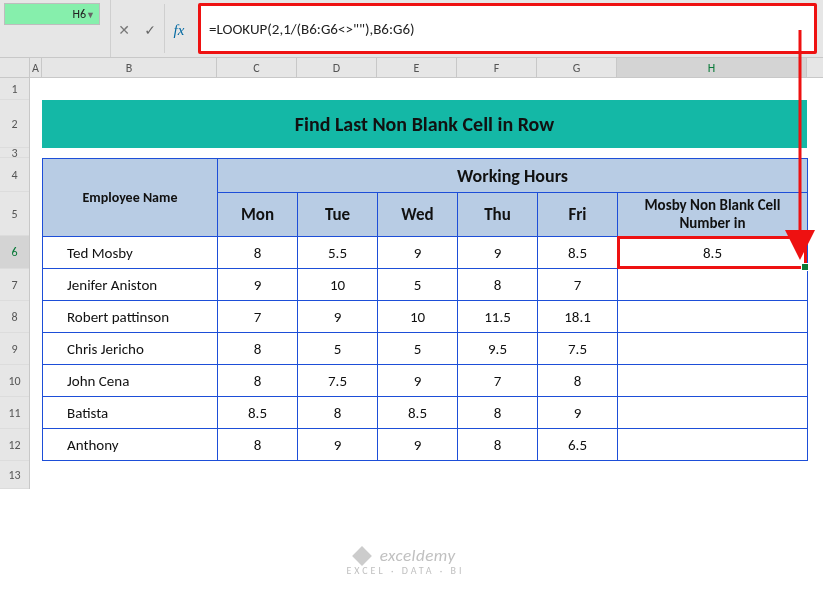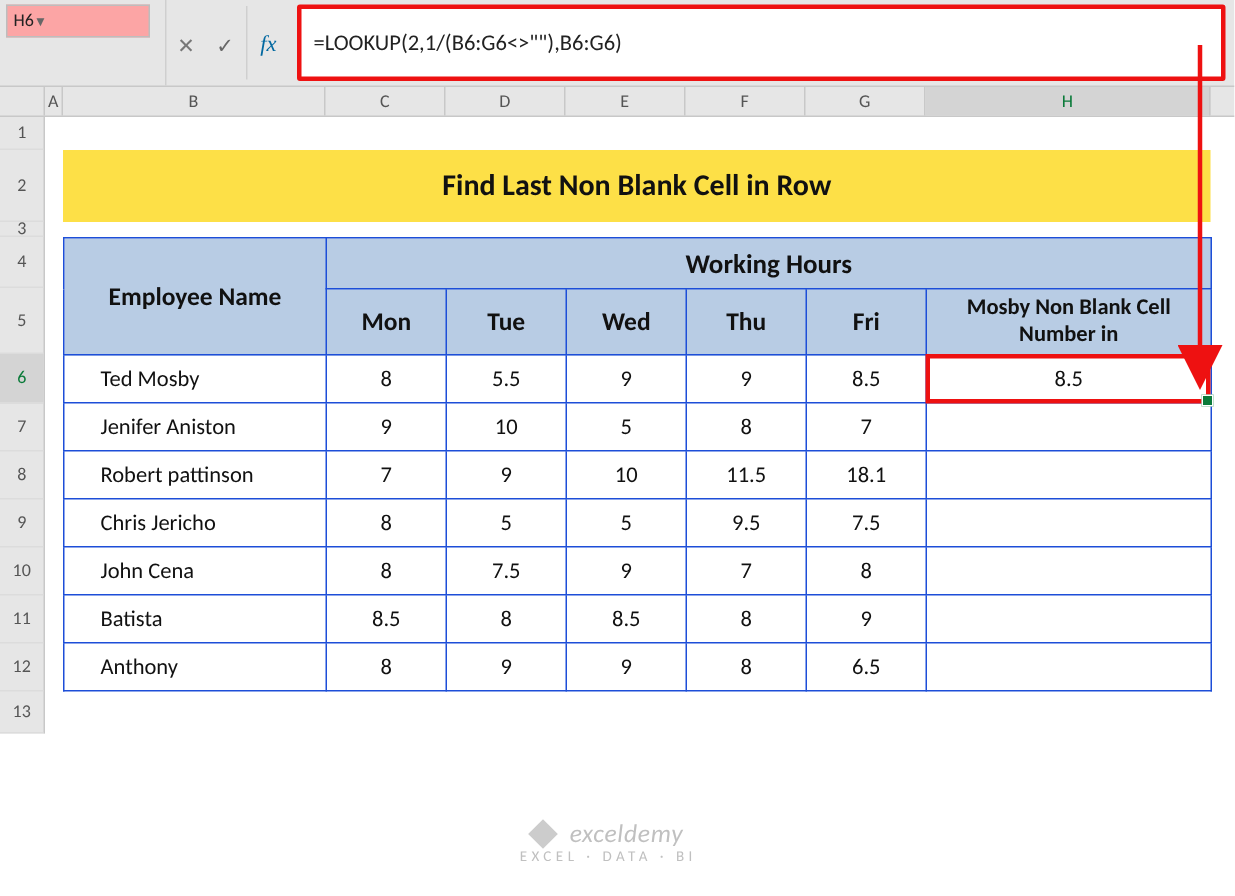--- a/index.html
+++ b/index.html
@@ -25,25 +25,25 @@
   .name-box {
     width: 110px;
     display: flex;
     align-items: flex-start;
     padding-top: 3px;
   }
   .name-box-inner {
     margin-left: 4px;
     width: 96px;
     height: 22px;
-    background: #fca5a5;
+    background: #86efac;
     border: 1px solid #bdbdbd;
     display: flex;
     align-items: center;
-    justify-content: flex-start;
+    justify-content: flex-end;
     padding: 0 4px;
     font-size: 12px;
   }
   .name-box-dd { color: #666; font-size: 9px; }
 
   .fx-group {
     display: flex;
     align-items: stretch;
     border-left: 1px solid #cfcfcf;
   }
@@ -138,21 +138,21 @@
     flex: 1;
   }
 
   
   .title-banner {
     position: absolute;
     left: 12px;
     top: 22px;
     width: 765px;
     height: 48px;
-    background: #fde047;
+    background: #14b8a6;
     display:flex; align-items:center; justify-content:center;
     font-weight: 700;
     font-size: 20px;
     color: #111;
   }
 
   
   table.data {
     position: absolute;
     left: 12px;
@@ -173,21 +173,21 @@
   }
   table.data th.wh {
     font-size: 18px;
     height: 34px;
   }
   table.data th.sub {
     height: 44px;
   }
   table.data .emp-name-head {
     width: 175px;
-    font-size: 17px;
+    font-size: 14px;
   }
   table.data td.name {
     text-align: left;
     padding-left: 24px;
     font-size: 15px;
   }
   table.data td.num {
     text-align: center;
     font-size: 15px;
   }

